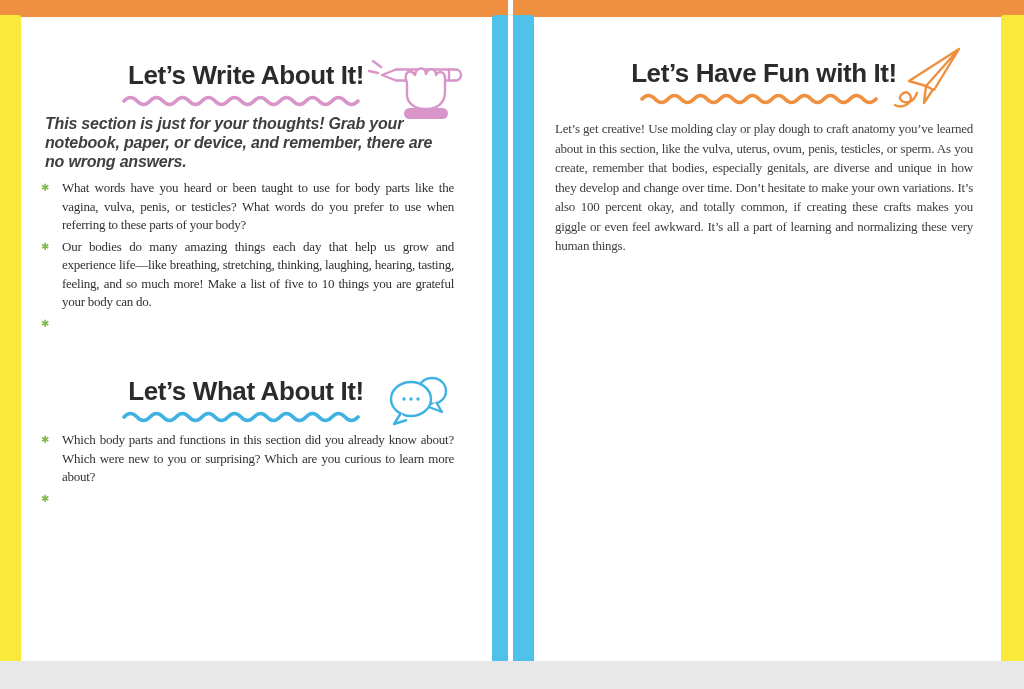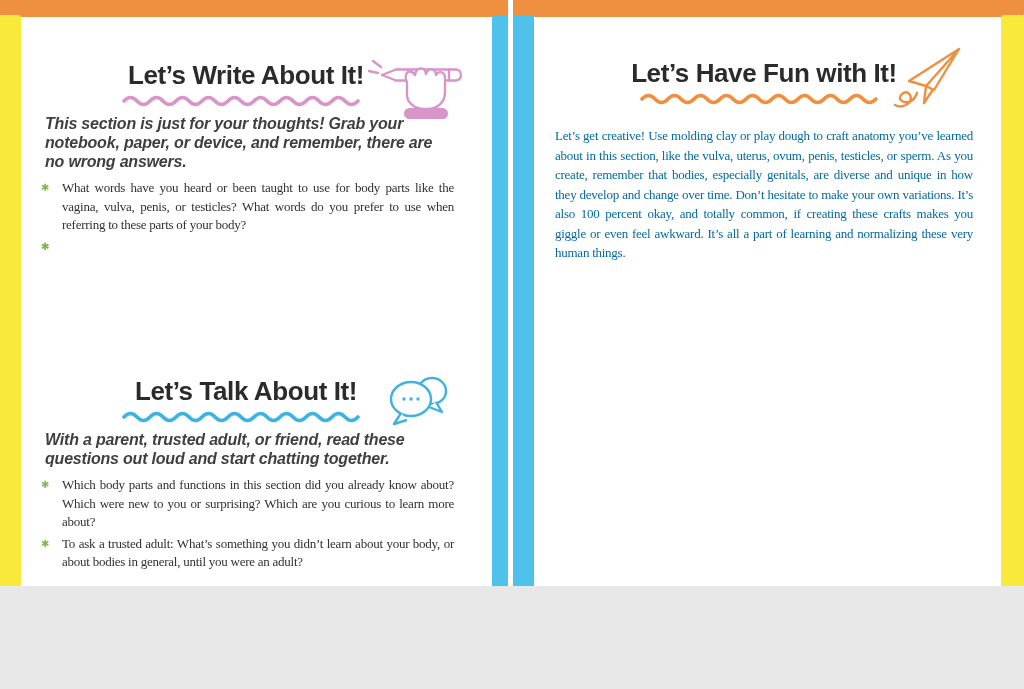--- a/index.html
+++ b/index.html
@@ -1,18 +1,18 @@
 <!DOCTYPE html>
 <html><head>
 <meta charset="utf-8">
 <style>
   * { margin:0; padding:0; box-sizing:border-box; }
   html,body { background:#e8e8e8; }
   .book {
-    position:relative; width:1024px; height:586px; background:#ffffff;
+    position:relative; width:1024px; height:661px; background:#ffffff;
     overflow:hidden; font-family:"Liberation Sans", sans-serif;
   }
   
   .band-top    { position:absolute; left:0; top:0; width:1024px; height:17px; background:#EF9040; border-radius:0 0 4px 3px; }
   .band-left   { position:absolute; left:0; top:15px; width:21px; height:651px; background:#F8E93B; border-radius:0 3px 2px 0; }
   .band-right  { position:absolute; left:1001px; top:15px; width:23px; height:651px; background:#F8E93B; border-radius:3px 0 0 2px; }
   .band-bottom { position:absolute; left:0; top:664px; width:1024px; height:25px; background:#C6D944; border-radius:4px 4px 0 0; }
   .spine       { position:absolute; left:492px; top:15px; width:42px; height:651px; background:#4FC2EC; border-radius:3px; }
   .gutter-line { position:absolute; left:508px; top:0; width:5px; height:689px; background:#ffffff; }
 
@@ -44,22 +44,22 @@
   .bullets li {
     position:relative; padding-left:24px; margin-bottom:3px;
     font-family:"Liberation Serif", serif; font-size:13px; letter-spacing:-0.25px;
     color:#313131; line-height:18.5px; text-align:justify;
   }
   .bullet-mark {
     position:absolute; left:3px; top:2px; font-family:"DejaVu Sans", sans-serif;
     font-size:10px; color:#82B94E; line-height:14px;
   }
   .body-par {
-    margin-top:21px; font-family:"Liberation Serif", serif; font-size:13px;
-    letter-spacing:-0.25px; color:#0369a1; line-height:19.5px; text-align:justify;
+    margin-top:14px; font-family:"Liberation Serif", serif; font-size:13px;
+    letter-spacing:-0.25px; color:#404040; line-height:19.5px; text-align:justify;
   }
 
   
   .icon-abs { position:absolute; }
   .icon-write { left:328px; top:-8px; }
   .icon-talk  { left:350px; top:-3px; }
   .icon-fun   { left:336px; top:-15px; }
 </style>
 </head>
 <body>
@@ -92,52 +92,51 @@
         <path d="M3,8 q6.5,-7 13,0 t13,0 t13,0 t13,0 t13,0 t13,0 t13,0 t13,0 t13,0 t13,0 t13,0 t13,0 t13,0 t13,0 t13,0 t13,0 t13,0 t13,0" fill="none" stroke="#D795C9" stroke-width="3.6" stroke-linecap="round"></path>
       </svg>
       <p class="intro">This section is just for your thoughts! Grab your notebook, paper, or device, and remember, there are no wrong answers.</p>
       <ul class="bullets">
         <li>
           <span class="bullet-mark">✱</span>
           <span>What words have you heard or been taught to use for body parts like the vagina, vulva, penis, or testicles? What words do you prefer to use when referring to these parts of your body?</span>
         </li>
         <li>
           <span class="bullet-mark">✱</span>
+          <span>Our bodies do many amazing things each day that help us grow and experience life—like breathing, stretching, thinking, laughing, hearing, tasting, feeling, and so much more! Make a list of five to 10 things you are grateful your body can do.</span>
         </li>
         <li>
           <span class="bullet-mark">✱</span>
         </li>
       </ul>
     </div>
 
     <div class="section sec-talk">
       <svg class="icon-abs icon-talk" width="62" height="56" viewBox="0 0 62 56" fill="none">
         <g stroke="#3FB2E2" stroke-width="2.4" stroke-linejoin="round">
           <ellipse cx="44" cy="18" rx="14" ry="13" fill="#ffffff"></ellipse>
           <path d="M48,29 l6,10 -13,-5" fill="#ffffff"></path>
           <ellipse cx="23" cy="26" rx="20" ry="17" fill="#ffffff"></ellipse>
           <path d="M13,40 l-7,11 13,-4" fill="#ffffff"></path>
         </g>
         <circle cx="16" cy="26" r="1.7" fill="#3FB2E2"></circle>
         <circle cx="23" cy="26" r="1.7" fill="#3FB2E2"></circle>
         <circle cx="30" cy="26" r="1.7" fill="#3FB2E2"></circle>
       </svg>
-      <div class="sec-title">Let’s Talk About It!</div>
+      <div class="sec-title">Let’s What About It!</div>
       <svg class="wave" width="250" height="14" viewBox="0 0 250 14">
         <path d="M3,8 q6.5,-7 13,0 t13,0 t13,0 t13,0 t13,0 t13,0 t13,0 t13,0 t13,0 t13,0 t13,0 t13,0 t13,0 t13,0 t13,0 t13,0 t13,0 t13,0" fill="none" stroke="#3FB2E2" stroke-width="3.6" stroke-linecap="round"></path>
       </svg>
-      <p class="intro">With a parent, trusted adult, or friend, read these questions out loud and start chatting together.</p>
       <ul class="bullets">
         <li>
           <span class="bullet-mark">✱</span>
           <span>Which body parts and functions in this section did you already know about? Which were new to you or surprising? Which are you curious to learn more about?</span>
         </li>
         <li>
           <span class="bullet-mark">✱</span>
-          <span>To ask a trusted adult: What’s something you didn’t learn about your body, or about bodies in general, until you were an adult?</span>
         </li>
       </ul>
     </div>
   </div>
 
   <div class="page page-right">
     <div class="section sec-fun">
       <svg class="icon-abs icon-fun" width="74" height="76" viewBox="0 0 74 76" fill="none">
         <g stroke="#EF9040" stroke-width="2.4" stroke-linecap="round" stroke-linejoin="round">
           <path d="M68,6 L18,38 L35,43 L68,6 L43,47 L35,43"></path>

